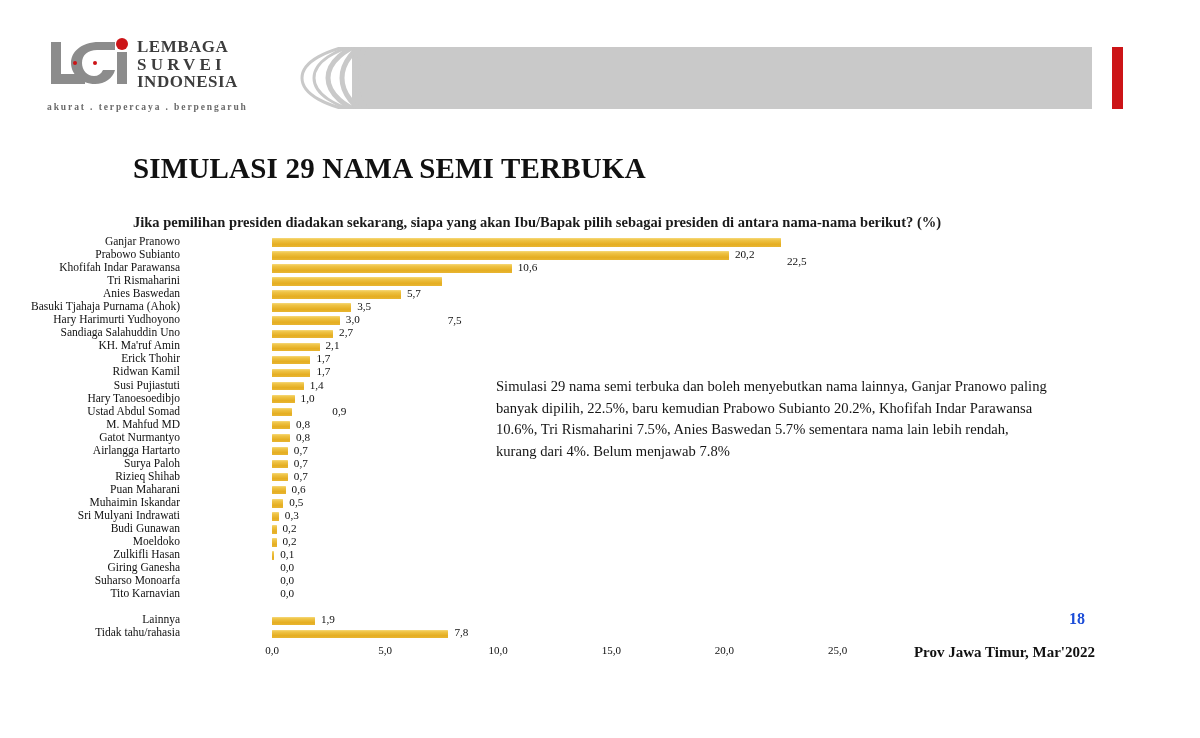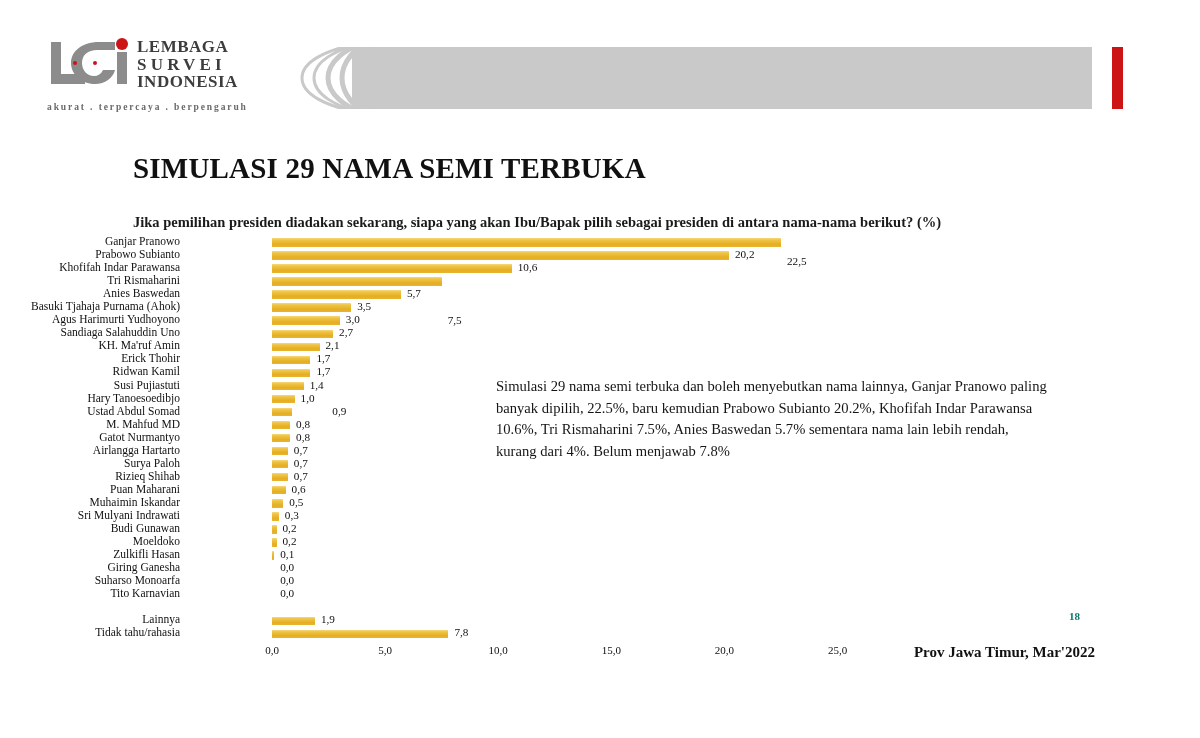--- a/index.html
+++ b/index.html
@@ -69,22 +69,22 @@
 
   
   .note{
     position:absolute;left:496px;top:376px;width:556px;
     font-size:14.6px;line-height:21.6px;color:#151515;
     font-family:"Liberation Serif", serif;
   }
 
   
   .page-num{
-    position:absolute;left:1069px;top:610px;font-size:11px;font-weight:700;
-    font-family:"Liberation Serif", serif;color:#0f766e;
+    position:absolute;left:1069px;top:610px;font-size:16px;font-weight:700;
+    font-family:"Liberation Serif", serif;color:#1d4ed8;
   }
   .footer-note{
     position:absolute;right:105px;top:644px;font-size:15px;font-weight:700;
     font-family:"Liberation Serif", serif;color:#111;white-space:nowrap;
   }
 </style>
 </head>
 <body>
 
 <div class="header">
@@ -161,21 +161,21 @@
         <div class="row-label">Anies Baswedan</div>
         <div class="bar" style="width: 128.934px;"></div>
         <div class="bar-val" style="left: 406.934px;">5,7</div>
       </div>
       <div class="row">
         <div class="row-label">Basuki Tjahaja Purnama (Ahok)</div>
         <div class="bar" style="width: 79.17px;"></div>
         <div class="bar-val" style="left: 357.17px;">3,5</div>
       </div>
       <div class="row">
-        <div class="row-label">Agus Harimurti Yudhoyono</div>
+        <div class="row-label">Hary Harimurti Yudhoyono</div>
         <div class="bar" style="width: 67.86px;"></div>
         <div class="bar-val" style="left: 345.86px;">3,0</div>
       </div>
       <div class="row">
         <div class="row-label">Sandiaga Salahuddin Uno</div>
         <div class="bar" style="width: 61.074px;"></div>
         <div class="bar-val" style="left: 339.074px;">2,7</div>
       </div>
       <div class="row">
         <div class="row-label">KH. Ma'ruf Amin</div>

